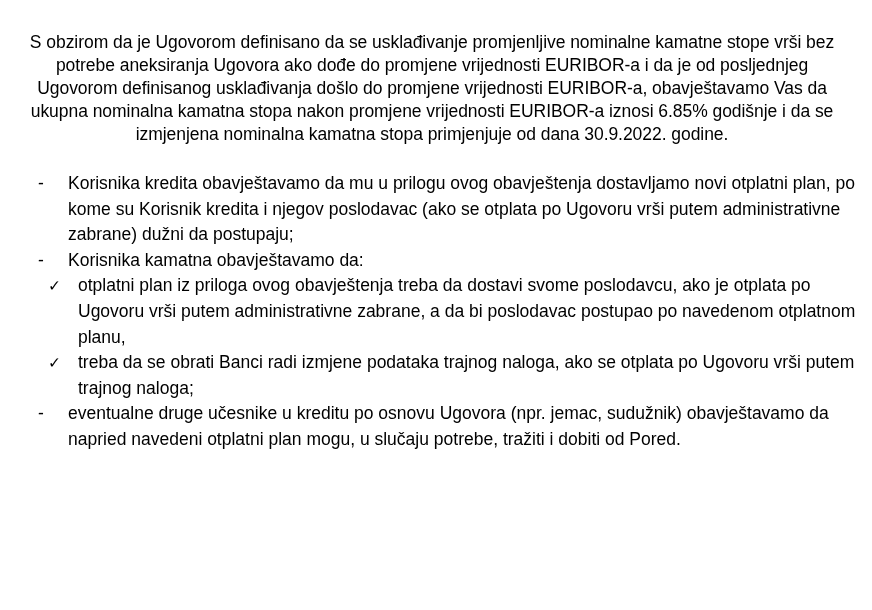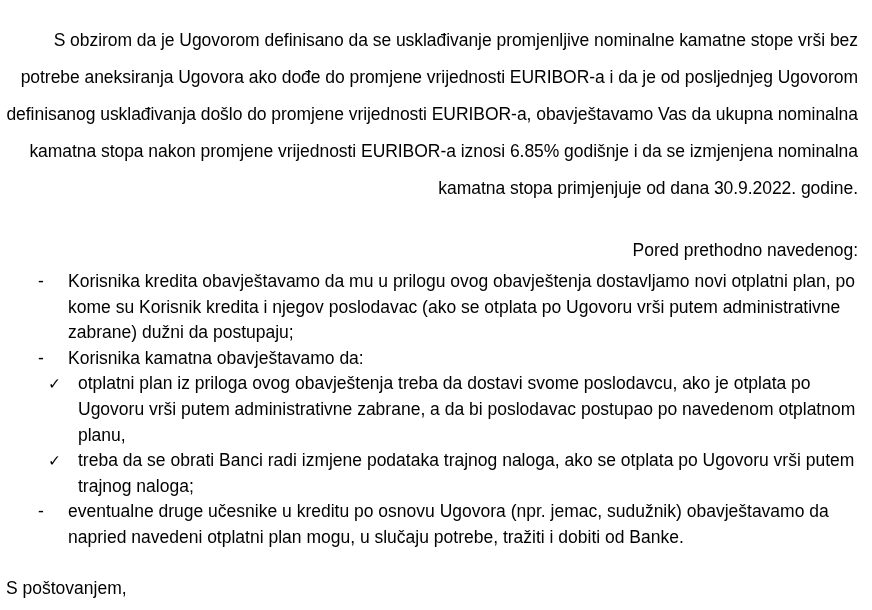--- a/index.html
+++ b/index.html
@@ -16,23 +16,23 @@
   }
   .page {
     position: relative;
     width: 872px;
     height: 610px;
     box-sizing: border-box;
     padding: 22px 14px 0 6px;
   }
   .para {
     font-size: 17.5px;
-    line-height: 37px;
-    text-align: right;
-    margin: 0;
+    line-height: 23px;
+    text-align: center;
+    margin: 9px;
     letter-spacing: -0.05px;
   }
   .para-intro {
     margin-bottom: 25px;
   }
   .para-lead {
     margin-bottom: 0;
   }
   
   ul.dash-list {
@@ -84,21 +84,20 @@
     padding: 0;
   }
 </style>
 </head>
 <body>
 
 <div class="page">
 
   <p class="para para-intro">S obzirom da je Ugovorom definisano da se usklađivanje promjenljive nominalne kamatne stope vrši bez potrebe aneksiranja Ugovora ako dođe do promjene vrijednosti EURIBOR-a i da je od posljednjeg Ugovorom definisanog usklađivanja došlo do promjene vrijednosti EURIBOR-a, obavještavamo Vas da ukupna nominalna kamatna stopa nakon promjene vrijednosti EURIBOR-a iznosi 6.85% godišnje i da se izmjenjena nominalna kamatna stopa primjenjuje od dana 30.9.2022. godine.</p>
 
-  <p class="para para-lead">Pored prethodno navedenog:</p>
 
   <ul class="dash-list">
 
     <li>
       <span class="bullet-dash">-</span>
       <span>Korisnika kredita obavještavamo da mu u prilogu ovog obavještenja dostavljamo novi otplatni plan, po kome su Korisnik kredita i njegov poslodavac (ako se otplata po Ugovoru vrši putem administrativne zabrane) dužni da postupaju;</span>
     </li>
 
     <li>
       <span class="bullet-dash">-</span>
@@ -113,20 +112,19 @@
         </li>
         <li>
           <span class="bullet-check">✓</span>
           <span>treba da se obrati Banci radi izmjene podataka trajnog naloga, ako se otplata po Ugovoru vrši putem trajnog naloga;</span>
         </li>
       </ul>
     </div>
 
     <li>
       <span class="bullet-dash">-</span>
-      <span>eventualne druge učesnike u kreditu po osnovu Ugovora (npr. jemac, sudužnik) obavještavamo da napried navedeni otplatni plan mogu, u slučaju potrebe, tražiti i dobiti od Banke.</span>
+      <span>eventualne druge učesnike u kreditu po osnovu Ugovora (npr. jemac, sudužnik) obavještavamo da napried navedeni otplatni plan mogu, u slučaju potrebe, tražiti i dobiti od Pored.</span>
     </li>
 
   </ul>
 
-  <p class="closing">S poštovanjem,</p>
 
 </div>
 
 </body></html>

